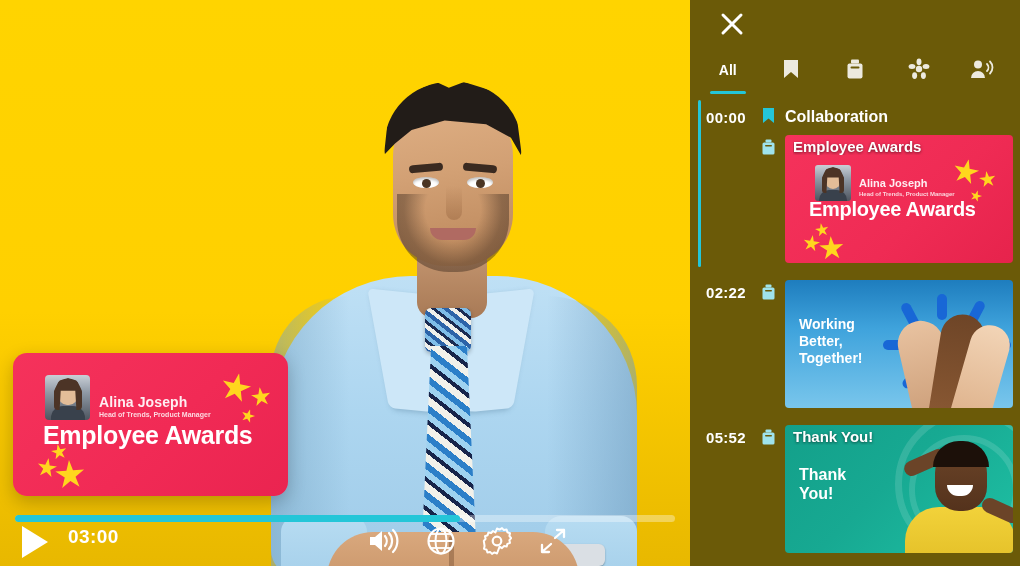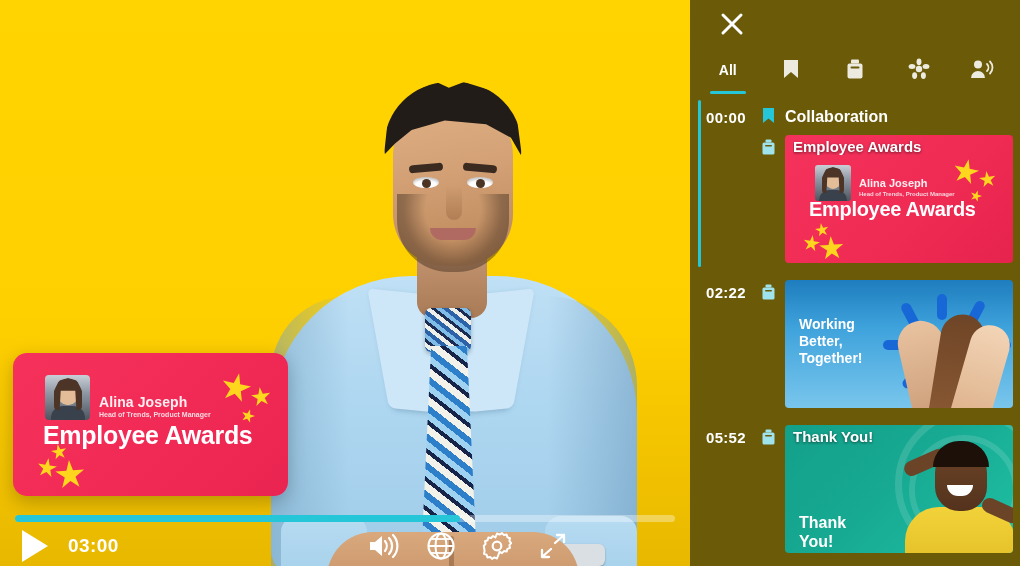--- a/index.html
+++ b/index.html
@@ -196,21 +196,21 @@
   .progress-track {
     position: absolute; left: 15px; bottom: 44px; width: 660px; height: 7px;
     background: rgba(255,255,255,.35); border-radius: 4px;
   }
   .progress-fill {
     position: absolute; left: 0; top: 0; height: 7px; width: 445px;
     background: #24C6D8; border-radius: 4px;
   }
   .controls {
     position: absolute; left: 0; bottom: 0; width: 592px; height: 40px;
-    display: flex; align-items: center;
+    display: flex; align-items: flex-start;
   }
   .play-btn {
     width: 0; height: 0; margin-left: 22px;
     border-left: 26px solid #FFFFFF;
     border-top: 16px solid transparent;
     border-bottom: 16px solid transparent;
     cursor: pointer;
   }
   .time-label {
     margin-left: 20px; color: #FFFFFF; font-size: 19px; font-weight: 700;
@@ -359,21 +359,21 @@
   
   .t3 { background: linear-gradient(135deg,#13A08A 0%, #17A992 45%, #1FC0A4 100%); }
   .t3 .ring {
     position: absolute; right: -32px; top: -16px; width: 150px; height: 150px;
     border: 7px solid rgba(255,255,255,.13); border-radius: 50%;
   }
   .t3 .ring2 {
     position: absolute; right: -6px; top: 10px; width: 110px; height: 110px;
     border: 6px solid rgba(255,255,255,.13); border-radius: 50%;
   }
-  .t3 .hl { position: absolute; left: 14px; top: 40px; color: #FFF; font-size: 16px; font-weight: 800; line-height: 1.2; margin-top: 48px; }
+  .t3 .hl { position: absolute; left: 14px; top: 40px; color: #FFF; font-size: 16px; font-weight: 800; line-height: 1.2; }
   .t3 .shirt {
     position: absolute; left: 120px; top: 82px; width: 110px; height: 50px;
     background: linear-gradient(180deg,#F2D23A,#E5C22A); border-radius: 34px 34px 0 0;
   }
   .t3 .face2 {
     position: absolute; left: 150px; top: 22px; width: 52px; height: 64px;
     background: linear-gradient(180deg,#6B4428,#54321C); border-radius: 26px 26px 24px 24px;
   }
   .t3 .hair2 {
     position: absolute; left: 148px; top: 16px; width: 56px; height: 26px;

